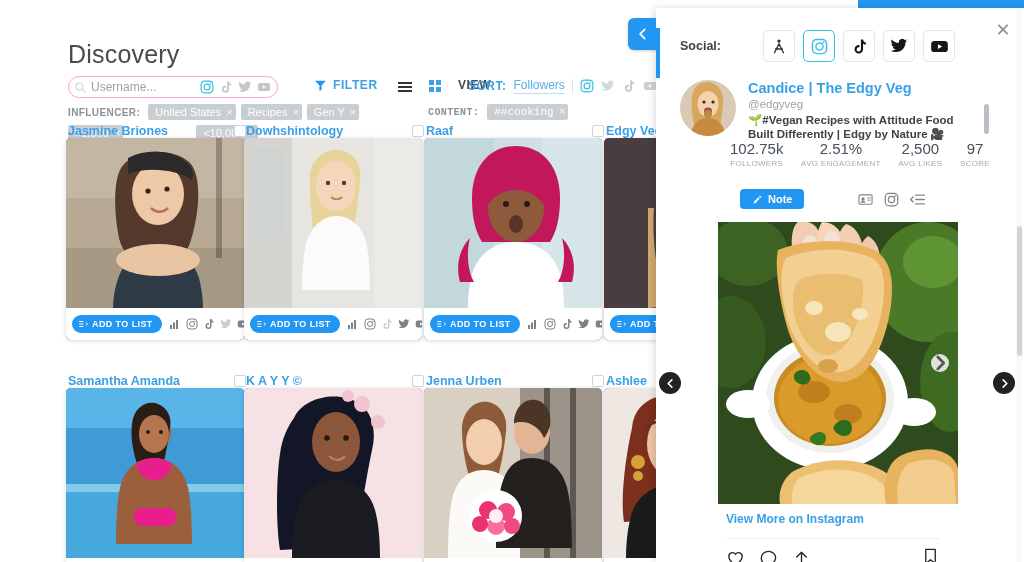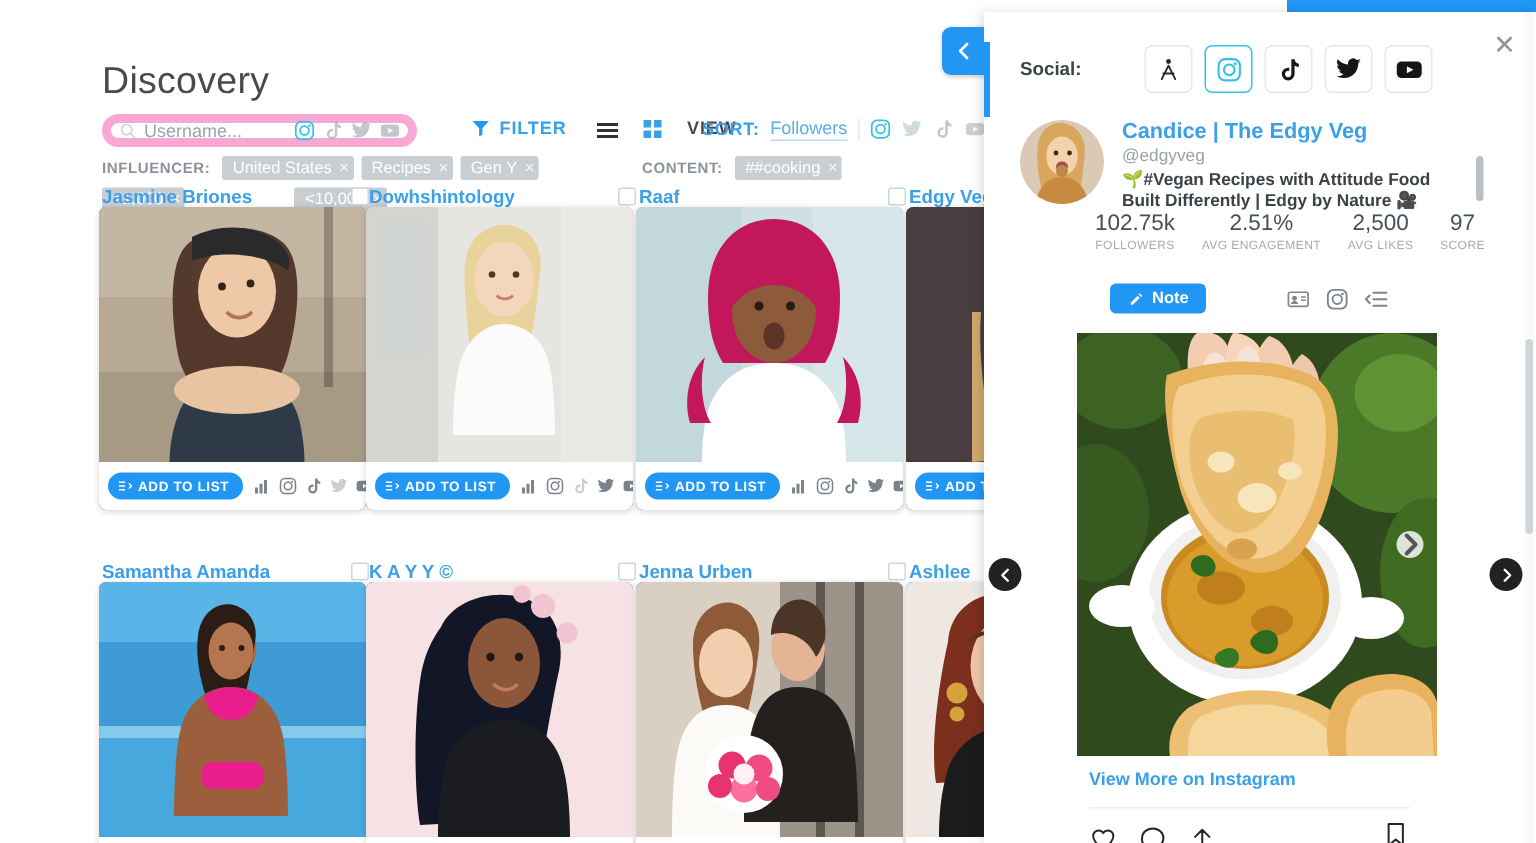--- a/index.html
+++ b/index.html
@@ -24,21 +24,21 @@
   }
   .page-title {
     position: absolute; left: 68px; top: 40px;
     font-size: 25px; font-weight: 400; color: #4a4a4a; letter-spacing: .2px;
   }
 
   
   .toolbar { position: absolute; left: 68px; top: 76px; width: 600px; height: 24px; }
   .search-wrap {
     position: absolute; left: 0; top: 0; width: 210px; height: 22px;
-    border: 6px solid #f9a8d4; border-radius: 11px; background: #fff;
+    border: 1px solid #f9a8d4; border-radius: 11px; background: #fff;
     display: flex; align-items: center; padding: 0 6px;
   }
   .search-ico { width: 11px; height: 11px; flex: none; opacity: .45; }
   .search-input {
     border: none; outline: none; background: transparent;
     font-family: "Liberation Sans", sans-serif; font-size: 12px; color: #8a9199;
     flex: 1; margin-left: 5px; width: 100px;
   }
   .search-input::placeholder { color: #9aa3ab; }
   .snet-row { display: flex; align-items: center; gap: 5px; margin-left: auto; }
@@ -78,21 +78,21 @@
     font-size: 10px; font-weight: bold; color: #8b9299; letter-spacing: .4px;
     margin-right: 3px; padding-top: 3px; white-space: nowrap;
   }
   .chip {
     background: #c9ced3; color: #ffffff; font-size: 11px;
     padding: 2px 3px 2px 7px; border-radius: 2px; white-space: nowrap;
     display: inline-flex; align-items: center; gap: 5px; cursor: pointer;
   }
   .chip .x { font-size: 11px; opacity: .85; }
   .chips-influencer { position: absolute; left: 0; top: 0; width: 340px; }
-  .chips-content { position: absolute; left: 360px; top: 0; }
+  .chips-content { position: absolute; left: 360px; top: 0; font-family: Liberation Mono, monospace; }
 
   
   .grid {
     position: absolute; left: 60px; top: 126px; width: 620px; height: 440px;
   }
   .card {
     position: absolute; width: 178px;
     background: #6d28d9; border-radius: 5px;
     box-shadow: 0 1px 4px rgba(0,0,0,.16);
     overflow: hidden;

